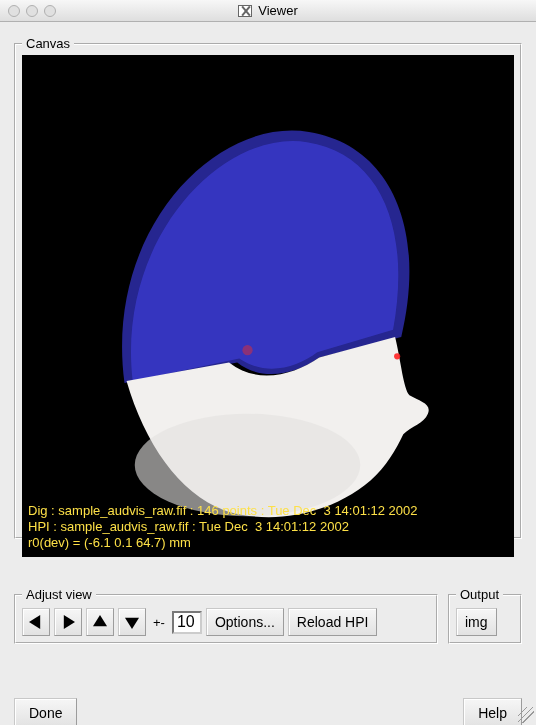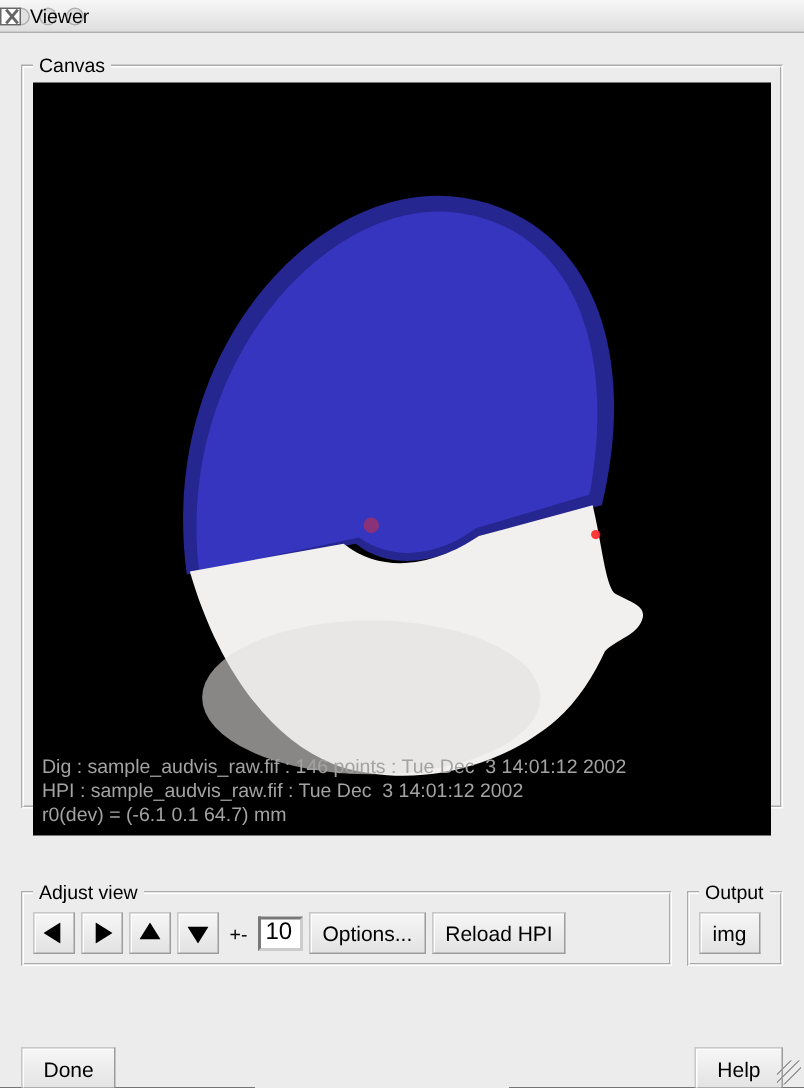--- a/index.html
+++ b/index.html
@@ -27,20 +27,21 @@
   }
   .traffic .light {
     width: 12px; height: 12px; border-radius: 50%;
     background: #e0e0e0;
     border: 1px solid #b0b0b0;
   }
   .title-center {
     position: absolute;
     left: 0; right: 0;
     display: flex;
+    justify-content: center;
     align-items: center;
     pointer-events: none;
   }
   .title-center .xicon {
     width: 14px; height: 12px;
     border: 1px solid #666;
     background: #fff;
     margin-right: 6px;
     position: relative;
   }
@@ -75,21 +76,21 @@
     height: 100%;
     background: #000;
     position: relative;
     overflow: hidden;
   }
   .viewport svg { width: 100%; height: 100%; display: block; }
   .overlay-text {
     position: absolute;
     bottom: 6px;
     left: 6px;
-    color: #a3a3a3;
+    color: #fde047;
     font-family: "Arial", sans-serif;
     font-size: 13px;
     line-height: 16px;
     white-space: pre;
   }
   .controls-row {
     display: flex;
     align-items: stretch;
     gap: 10px;
     margin-top: 12px;
@@ -129,21 +130,21 @@
     margin: 0 3px;
   }
   .stepbox {
     width: 30px; height: 23px;
     border: 2px inset #ccc;
     background: #fff;
     text-align: left;
     padding: 2px 3px;
     font-size: 16px;
   }
-  .output-box { width: 64px; }
+  .output-box { width: 74px; }
   .bottom-bar {
     display: flex;
     justify-content: space-between;
     margin-top: 18px;
   }
   .resize-grip {
     position: absolute;
     right: 2px; bottom: 2px;
     width: 16px; height: 16px;
     background:

